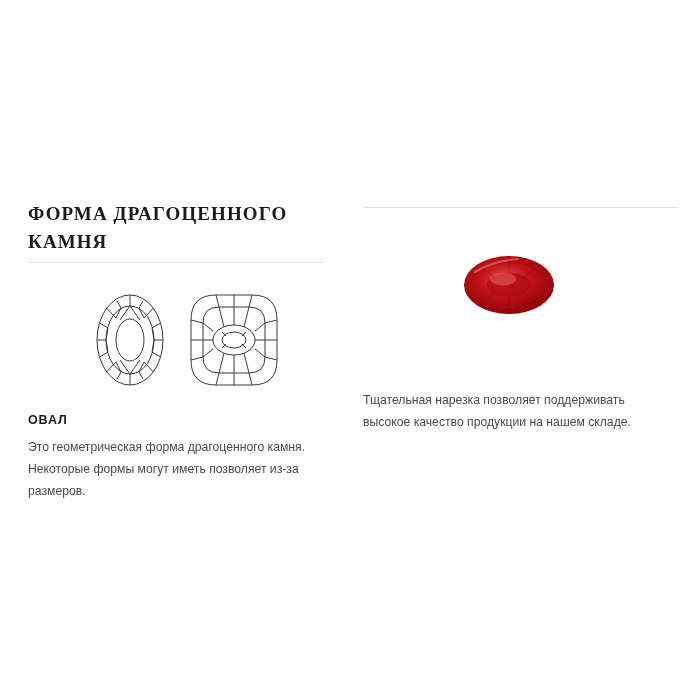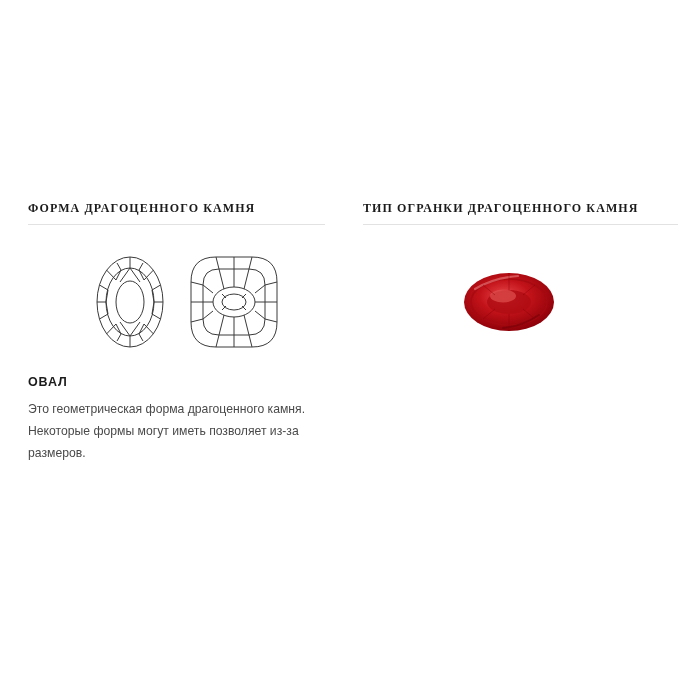--- a/index.html
+++ b/index.html
@@ -37,21 +37,21 @@
     padding-right: 20px;
   }
   .col-right {
     width: 355px;
     padding-left: 18px;
     padding-right: 22px;
   }
   .section-title {
     font-family: "Liberation Serif", serif;
     font-weight: bold;
-    font-size: 12px;
+    font-size: 19px;
     letter-spacing: 1.1px;
     color: #1b1b1b;
     text-transform: uppercase;
     line-height: 1.45;
     margin: 0;
   }
   .rule {
     margin-top: 7px;
     border-bottom: 1px solid #e2e2e2;
     width: 100%;
@@ -183,21 +183,20 @@
         </span>
       </div>
 
       <div class="desc-block-left">
         <h3 class="sub-title">ОВАЛ</h3>
         <p class="body-text">Это геометрическая форма драгоценного камня. Некоторые формы могут иметь позволяет из-за размеров.</p>
       </div>
     </div>
 
     <div class="col col-right">
-      <h2 class="section-title">ТИП ОГРАНКИ ДРАГОЦЕННОГО КАМНЯ</h2>
       <div class="rule"></div>
 
       <div class="figure figure-right">
         <span>
           <svg width="92" height="66" viewBox="0 0 92 66">
             <defs>
               <radialGradient id="rubyGrad" cx="45%" cy="40%" r="62%">
                 <stop offset="0%" stop-color="#e8484a"></stop>
                 <stop offset="45%" stop-color="#c21219"></stop>
                 <stop offset="100%" stop-color="#8c0008"></stop>
@@ -215,17 +214,18 @@
               <line x1="20" y1="50" x2="32" y2="40"></line>
               <line x1="72" y1="50" x2="60" y2="40"></line>
               <line x1="46" y1="4" x2="46" y2="21"></line>
               <line x1="46" y1="62" x2="46" y2="45"></line>
             </g>
           </svg>
         </span>
       </div>
 
       <div class="desc-block-right">
+        <p class="body-text">Тщательная нарезка позволяет поддерживать высокое качество продукции на нашем складе.</p>
       </div>
     </div>
 
   </div>
 </div>
 
 </body></html>

